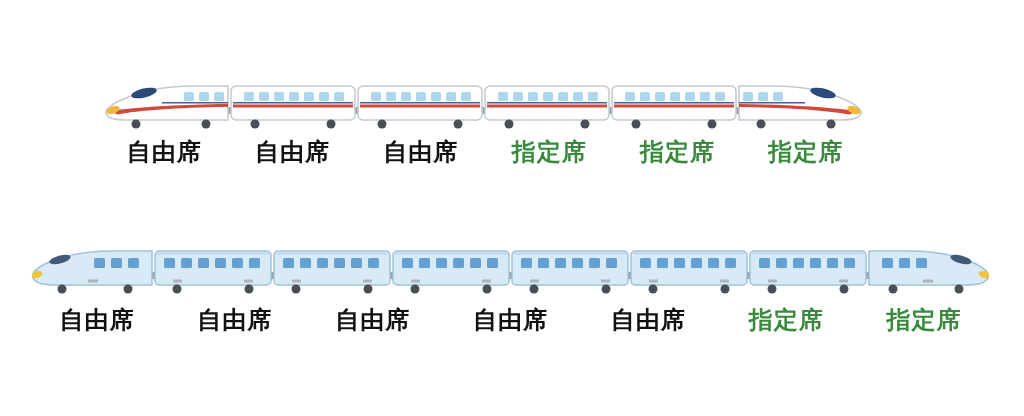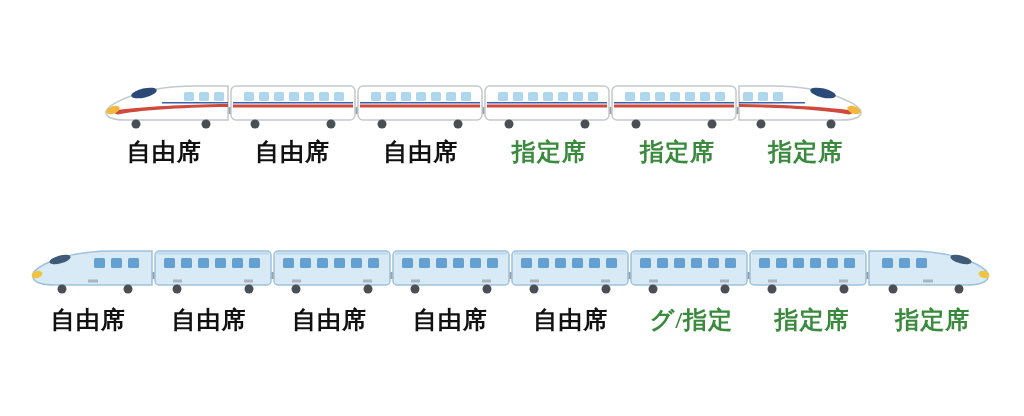--- a/index.html
+++ b/index.html
@@ -156,18 +156,17 @@
     <use href="#bcar" x="722"></use>
     <use href="#bnose" transform="translate(965,0) scale(-1,1)"></use>
   </svg>
 
   <div class="labels" id="labels2">
     <span class="seat-label" data-type="free">自由席</span>
     <span class="seat-label" data-type="free">自由席</span>
     <span class="seat-label" data-type="free">自由席</span>
     <span class="seat-label" data-type="free">自由席</span>
     <span class="seat-label" data-type="free">自由席</span>
-    <span class="seat-label" data-type="reserved">グ/指定</span>
     <span class="seat-label" data-type="reserved">指定席</span>
     <span class="seat-label" data-type="reserved">指定席</span>
   </div>
 
 </div>
 
 </body></html>

